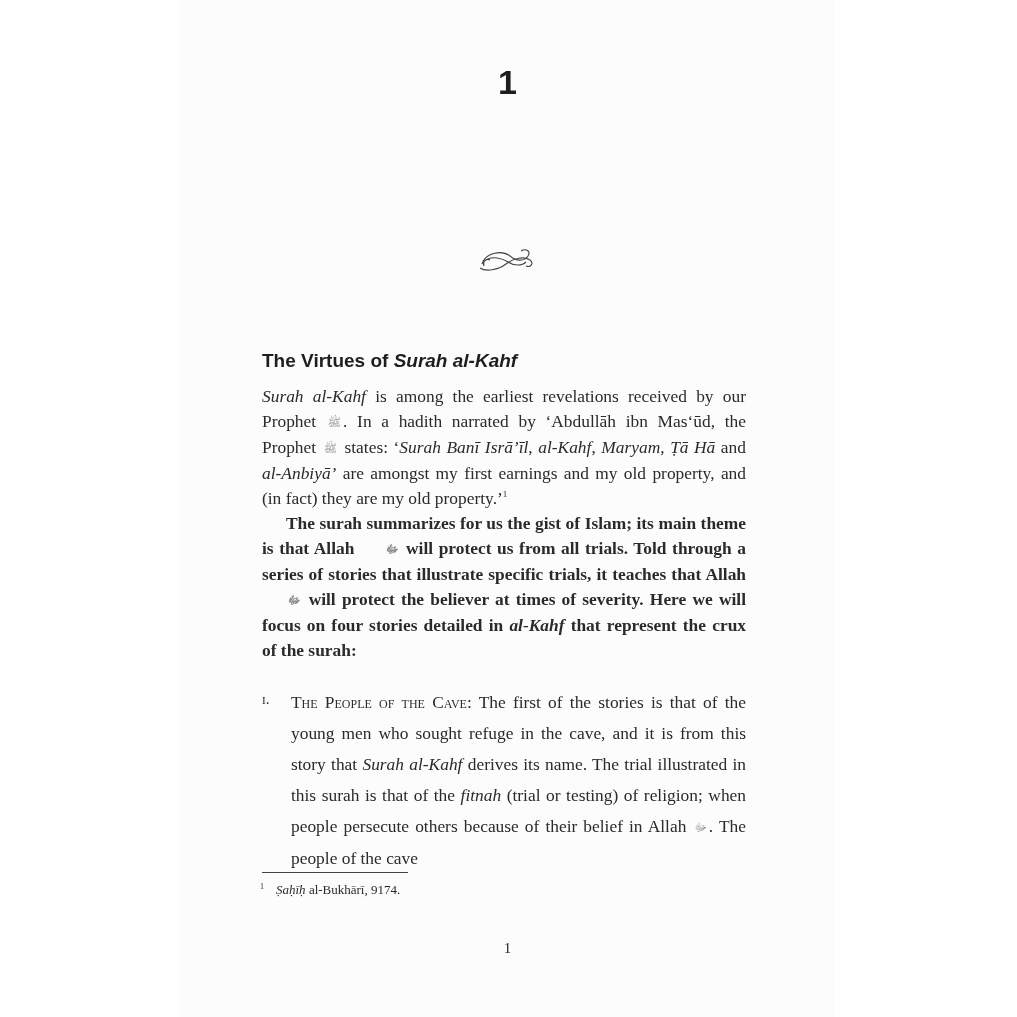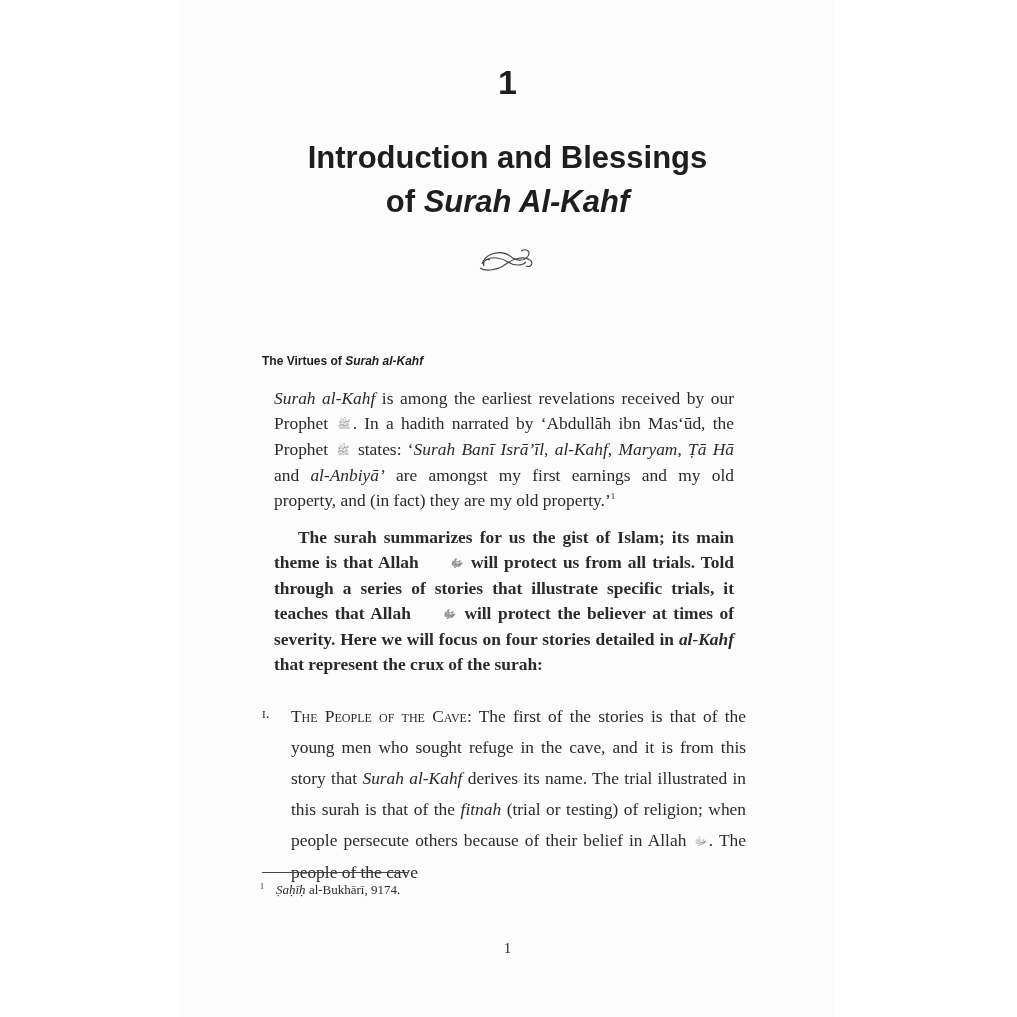--- a/index.html
+++ b/index.html
@@ -57,28 +57,28 @@
       position: absolute;
       left: 82px;
       top: 348px;
       width: 484px;
       font-family: "Liberation Serif", serif;
       color: #2a2a2a;
     }
     .section-heading {
       font-family: "Liberation Sans", sans-serif;
       font-weight: bold;
-      font-size: 12px;
+      font-size: 19px;
       line-height: 26px;
       color: #1e1e1e;
       margin: 0 0 10px 0;
     }
     .section-heading em { font-style: italic; }
     p {
-      margin: 12px;
+      margin: 0;
       font-size: 17.4px;
       line-height: 25px;
       text-align: justify;
       text-align-last: left;
     }
     p.indent { text-indent: 24px; font-weight: bold; }
     em { font-style: italic; }
     .pbuh {
       display: inline-block;
       font-size: 11px;
@@ -148,24 +148,20 @@
       color: #2a2a2a;
     }
   </style>
 </head>
 <body>
 
 <div class="page">
 
   <div class="chapter-number">1</div>
 
-  <div class="chapter-title">
-    <div>Introduction and Blessings</div>
-    <div><span>of </span><em>Surah Al-Kahf</em></div>
-  </div>
 
   <svg class="ornament" viewBox="0 0 60 30" fill="none" stroke="#444" stroke-width="1.1">
     <path d="M6 20 C10 8, 26 6, 34 12 C40 17, 48 18, 52 12 C55 7, 50 4, 45 7"></path>
     <path d="M4 24 C10 28, 22 26, 30 20 C38 14, 48 12, 54 16 C58 19, 55 24, 50 22"></path>
     <path d="M10 16 C16 12, 26 14, 32 18 C38 22, 46 22, 50 18"></path>
     <path d="M8 22 C6 18, 10 14, 14 16"></path>
   </svg>
 
   <div class="content">
     <h2 class="section-heading"><span>The Virtues of </span><em>Surah al-Kahf</em></h2>

